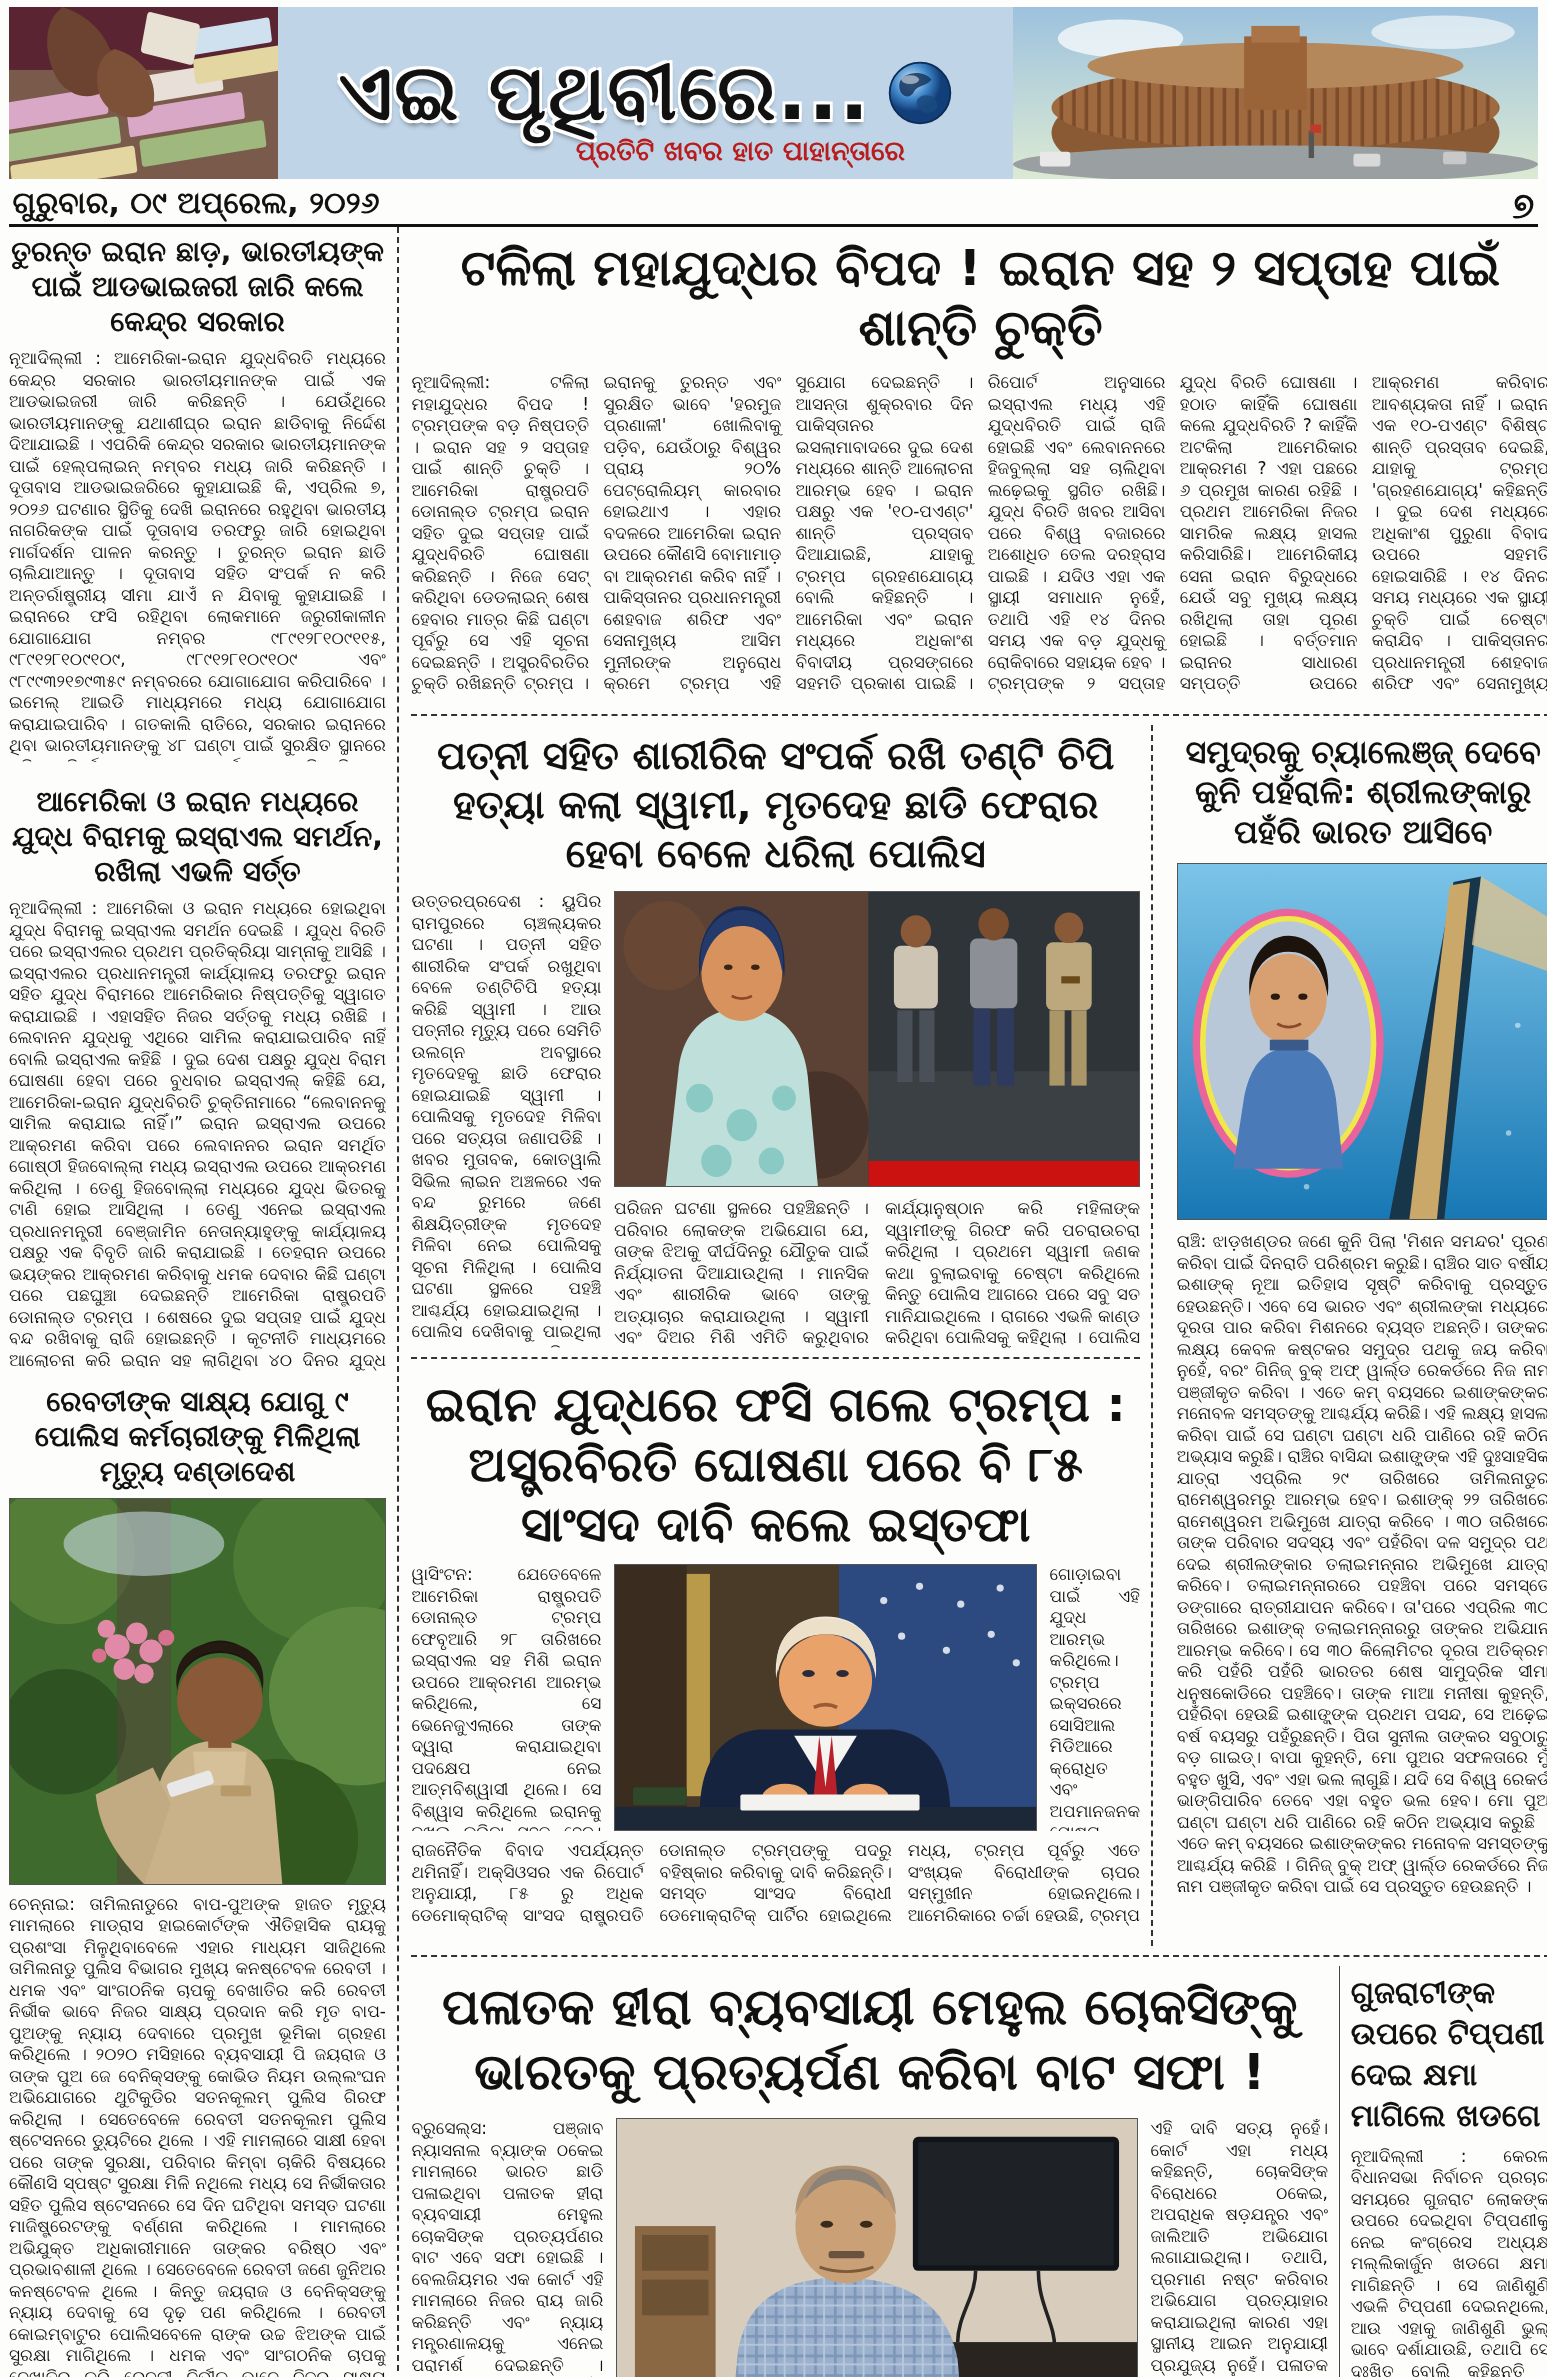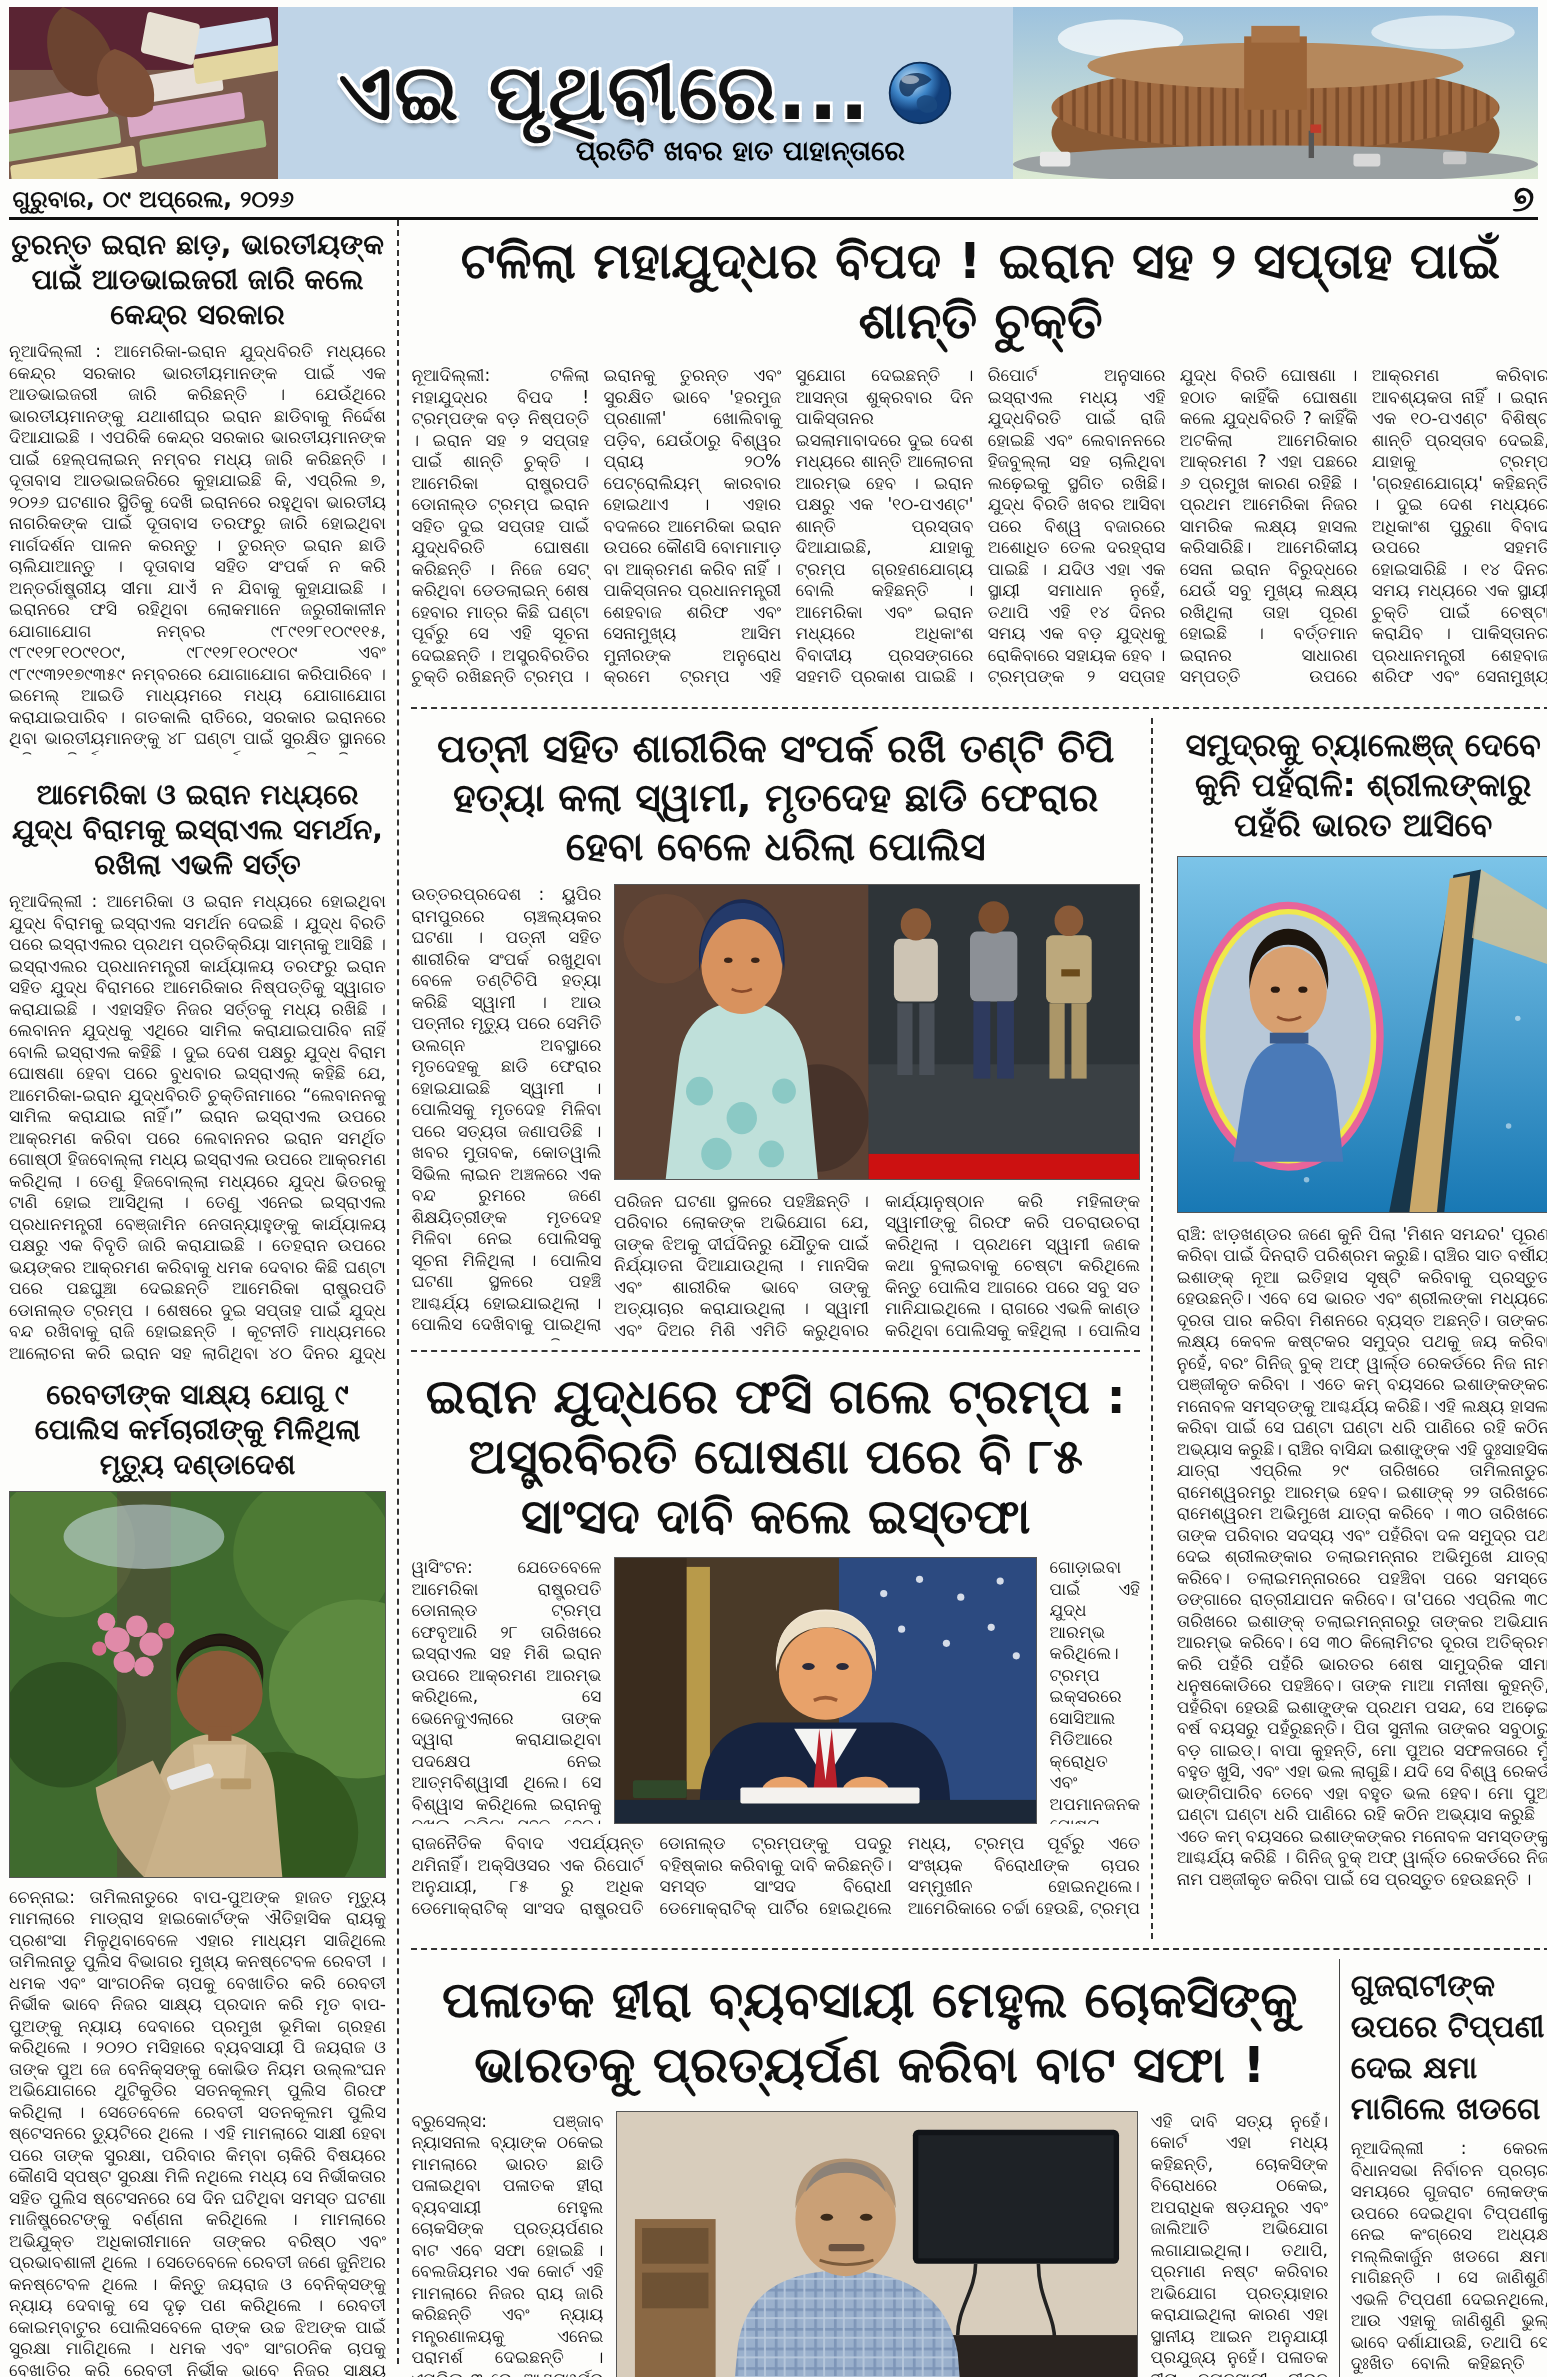--- a/index.html
+++ b/index.html
@@ -7,27 +7,27 @@
         font-family:"DejaVu Sans",sans-serif;color:#111;overflow:hidden;}
   .inner{position:absolute;left:9px;right:9px;top:7.2px;bottom:9px;}
 
   
   .masthead{display:flex;height:172px;}
   .mast-img{flex:0 0 auto;overflow:hidden;}
   .mast-img svg{display:block;width:100%;height:100%;}
   .banner{flex:1;background:#bfd4e7;position:relative;display:flex;align-items:center;justify-content:center;}
   .banner-title{font-size:77px;font-weight:bold;color:#111;letter-spacing:1.8px;
      text-shadow:-2.7px -2.7px 0 #fff,2.7px -2.7px 0 #fff,-2.7px 2.7px 0 #fff,2.7px 2.7px 0 #fff,0 4.5px 5.4px rgba(0,0,0,.45);}
-  .banner-tagline{position:absolute;right:108px;bottom:12.6px;font-size:27px;font-weight:bold;color:#000000;}
+  .banner-tagline{position:absolute;right:108px;bottom:12.6px;font-size:27px;font-weight:bold;color:#b91c1c;}
   .globe{width:66px;height:66px;margin-left:16px;flex:0 0 auto;}
 
   
   .dateline{display:flex;align-items:flex-end;justify-content:space-between;
             padding:5.4px 3.6px 3.6px 3.6px;border-bottom:3.6px solid #111;}
-  .date-text{font-size:23px;font-weight:bold;}
+  .date-text{font-size:30px;font-weight:bold;}
   .page-num{font-size:36px;font-weight:bold;line-height:.8;}
 
   
   .content{display:flex;align-items:stretch;height:2144px;}
   .left-rail{flex:0 0 377px;padding-right:10.8px;border-right:2.7px dashed #333;display:flex;flex-direction:column;}
   .right-area{flex:1;padding-left:12.6px;display:flex;flex-direction:column;}
 
   .headline{font-weight:bold;text-align:center;line-height:1.25;}
   .body{font-size:17px;line-height:21.5px;text-align:justify;overflow:hidden;}
 

